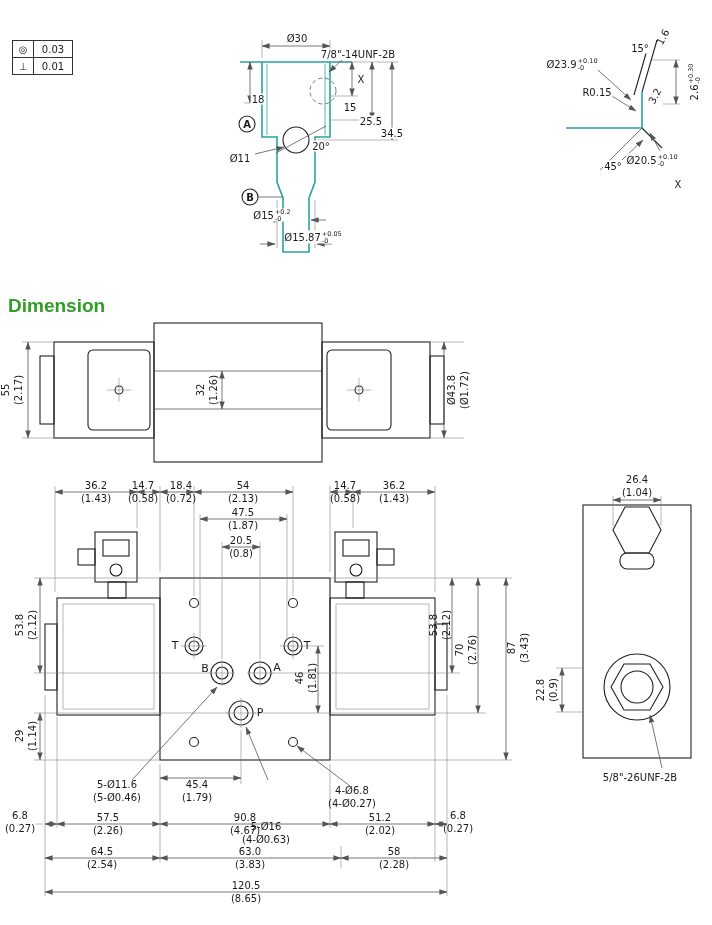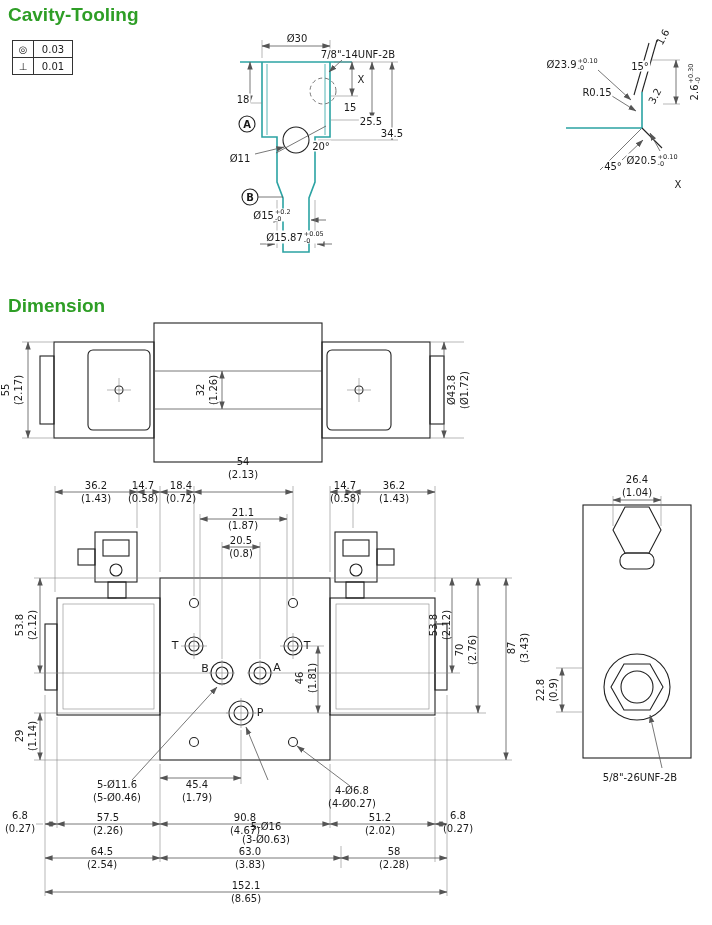--- a/index.html
+++ b/index.html
@@ -185,69 +185,68 @@
 <polygon class="o" points="663,687 650,664 624,664 611,687 624,710 650,710"></polygon>
 <circle class="o" cx="637" cy="687" r="16"></circle>
 <path class="thin" d="M613,526 V496 M661,526 V496"></path>
 <path class="dm" d="M613,500 H661"></path>
 <path class="thin" d="M583,668 H556 M583,712 H556"></path>
 <path class="dm" d="M562,668 V712"></path>
 <path class="dme" d="M662,768 L650,715"></path>
 </g>
 </svg>
 
-<div class="sec-title t1">Cavity-Tooling</div>
 <div class="sec-title t2">Dimension</div>
 
 <div class="tolframe">
   <div class="trow">
     <span class="tsym">◎</span>
     <span class="tval">0.03</span>
   </div>
   <div class="trow">
     <span class="tsym">⊥</span>
     <span class="tval">0.01</span>
   </div>
 </div>
 
 <div class="l1" style="left:297px;top:38px">Ø30</div>
 <div class="l1 bg" style="left:358px;top:54px">7/8"-14UNF-2B</div>
 <div class="l1" style="left:361px;top:79px">X</div>
-<div class="l1 bg" style="left:243px;top:99px">18</div>
+<div class="l1 bg" style="left:258px;top:99px">18</div>
 <div class="datum" style="left:247px;top:124px">A</div>
 <div class="l1 bg" style="left:240px;top:158px">Ø11</div>
 <div class="l1 bg" style="left:321px;top:146px">20°</div>
 <div class="datum" style="left:250px;top:197px">B</div>
 <div class="l1 bg" style="left:350px;top:107px">15</div>
 <div class="l1 bg" style="left:371px;top:121px">25.5</div>
 <div class="l1 bg" style="left:392px;top:133px">34.5</div>
 <div class="tl" style="left:272px;top:215px">
   <span>Ø15</span>
   <span class="ss">
         <span>+0.2</span>
         <span>-0</span>
       </span>
 </div>
-<div class="tl" style="left:295px;top:237px">
+<div class="tl" style="left:313px;top:237px">
   <span>Ø15.87</span>
   <span class="ss">
         <span>+0.05</span>
         <span>-0</span>
       </span>
 </div>
 
 <div class="tl" style="left:572px;top:64px">
   <span>Ø23.9</span>
   <span class="ss">
         <span>+0.10</span>
         <span>-0</span>
       </span>
 </div>
 <div class="l1 rot62" style="left:663px;top:37px">1.6</div>
-<div class="l1 bg" style="left:640px;top:66px">15°</div>
+<div class="l1 bg" style="left:640px;top:48px">15°</div>
 <div class="l1 bg" style="left:597px;top:92px">R0.15</div>
 <div class="l1 rot62 bg" style="left:655px;top:96px">3.2</div>
 <div class="tl rot" style="left:694px;top:82px">
   <span>2.6</span>
   <span class="ss">
         <span>+0.30</span>
         <span>-0</span>
       </span>
 </div>
 <div class="l1 bg" style="left:613px;top:166px">45°</div>
@@ -278,34 +277,34 @@
       <span>(1.43)</span>
 </div>
 <div class="d2" style="left:143px;top:492px">
   <span>14.7</span>
       <span>(0.58)</span>
 </div>
 <div class="d2" style="left:181px;top:492px">
   <span>18.4</span>
       <span>(0.72)</span>
 </div>
-<div class="d2" style="left:243px;top:468px">
+<div class="d2" style="left:243px;top:492px">
   <span>54</span>
       <span>(2.13)</span>
 </div>
 <div class="d2" style="left:345px;top:492px">
   <span>14.7</span>
       <span>(0.58)</span>
 </div>
 <div class="d2" style="left:394px;top:492px">
   <span>36.2</span>
       <span>(1.43)</span>
 </div>
 <div class="d2" style="left:243px;top:519px">
-  <span>21.1</span>
+  <span>47.5</span>
       <span>(1.87)</span>
 </div>
 <div class="d2" style="left:241px;top:547px">
   <span>20.5</span>
       <span>(0.8)</span>
 </div>
 
 <div class="d2 rot" style="left:26px;top:625px">
   <span>53.8</span>
       <span>(2.12)</span>
@@ -340,21 +339,21 @@
 <div class="d2" style="left:117px;top:791px">
   <span>5-Ø11.6</span>
       <span>(5-Ø0.46)</span>
 </div>
 <div class="d2" style="left:197px;top:791px">
   <span>45.4</span>
       <span>(1.79)</span>
 </div>
 <div class="d2" style="left:266px;top:833px">
   <span>5-Ø16</span>
-      <span>(3-Ø0.63)</span>
+      <span>(4-Ø0.63)</span>
 </div>
 <div class="d2" style="left:352px;top:797px">
   <span>4-Ø6.8</span>
       <span>(4-Ø0.27)</span>
 </div>
 
 <div class="d2" style="left:20px;top:822px">
   <span>6.8</span>
       <span>(0.27)</span>
 </div>
@@ -380,21 +379,21 @@
 </div>
 <div class="d2" style="left:250px;top:858px">
   <span>63.0</span>
       <span>(3.83)</span>
 </div>
 <div class="d2" style="left:394px;top:858px">
   <span>58</span>
       <span>(2.28)</span>
 </div>
 <div class="d2" style="left:246px;top:892px">
-  <span>152.1</span>
+  <span>120.5</span>
       <span>(8.65)</span>
 </div>
 
 <div class="d2" style="left:637px;top:486px">
   <span>26.4</span>
       <span>(1.04)</span>
 </div>
 <div class="d2 rot" style="left:547px;top:690px">
   <span>22.8</span>
       <span>(0.9)</span>

